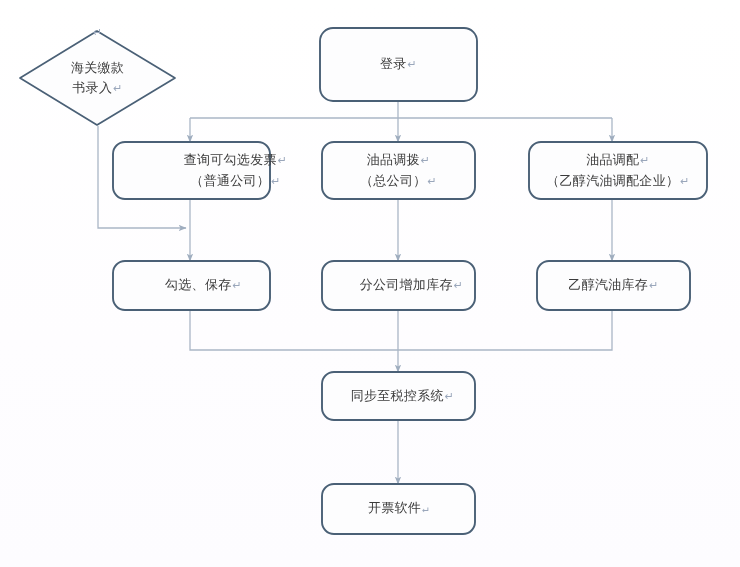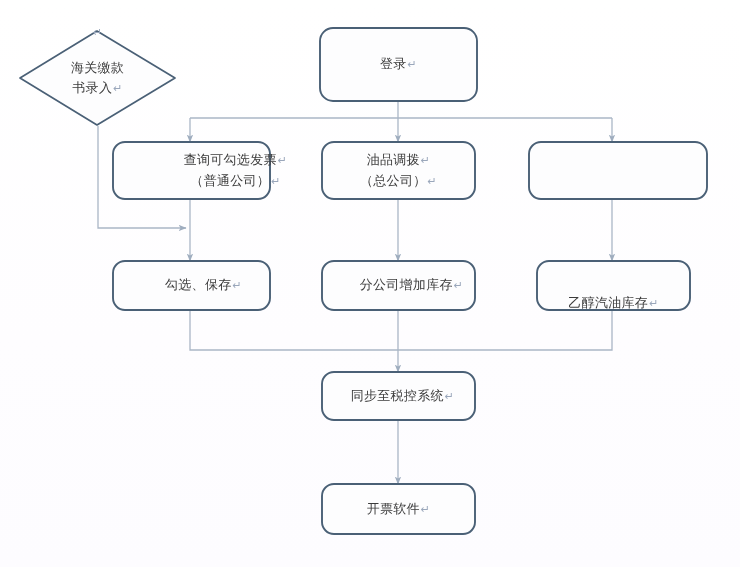--- a/index.html
+++ b/index.html
@@ -125,34 +125,38 @@
   <div class="node-label" style="left:113px; top:142px; width:157px; height:57px;padding-left:44px;">
     <span class="ln"><span>查询可勾选发票</span><span class="pilcrow">↵</span></span>
     <span class="ln"><span>（普通公司）</span><span class="pilcrow">↵</span></span>
   </div>
 
   <div class="node-label" style="left:322px; top:142px; width:153px; height:57px;">
     <span class="ln"><span>油品调拨</span><span class="pilcrow">↵</span></span>
     <span class="ln"><span>（总公司）</span><span class="pilcrow">↵</span></span>
   </div>
 
+  <div class="node-label" style="left:529px; top:142px; width:178px; height:57px;">
+    <span class="ln"><span>油品调配</span><span class="pilcrow">↵</span></span>
+    <span class="ln"><span>（乙醇汽油调配企业）</span><span class="pilcrow">↵</span></span>
+  </div>
 
   <div class="node-label" style="left:113px; top:261px; width:157px; height:49px;padding-left:12px;">
     <span class="ln"><span>勾选、保存</span><span class="pilcrow">↵</span></span>
   </div>
 
   <div class="node-label" style="left:322px; top:261px; width:179px; height:49px;">
     <span class="ln"><span>分公司增加库存</span><span class="pilcrow">↵</span></span>
   </div>
 
-  <div class="node-label" style="left:537px; top:279px; width:153px; height:49px;">
+  <div class="node-label" style="left:537px; top:261px; width:153px; height:49px;">
     <span class="ln"><span>乙醇汽油库存</span><span class="pilcrow">↵</span></span>
   </div>
 
   <div class="node-label" style="left:326px; top:372px; width:153px; height:48px;">
     <span class="ln"><span>同步至税控系统</span><span class="pilcrow">↵</span></span>
   </div>
 
-  <div class="node-label" style="left:322px; top:484px; width:153px; height:50px;">
+  <div class="node-label" style="left:322px; top:484px; width:153px; height:50px;font-family:Liberation Mono, monospace;">
     <span class="ln"><span>开票软件</span><span class="pilcrow">↵</span></span>
   </div>
 
 </div>
 
 </body></html>

